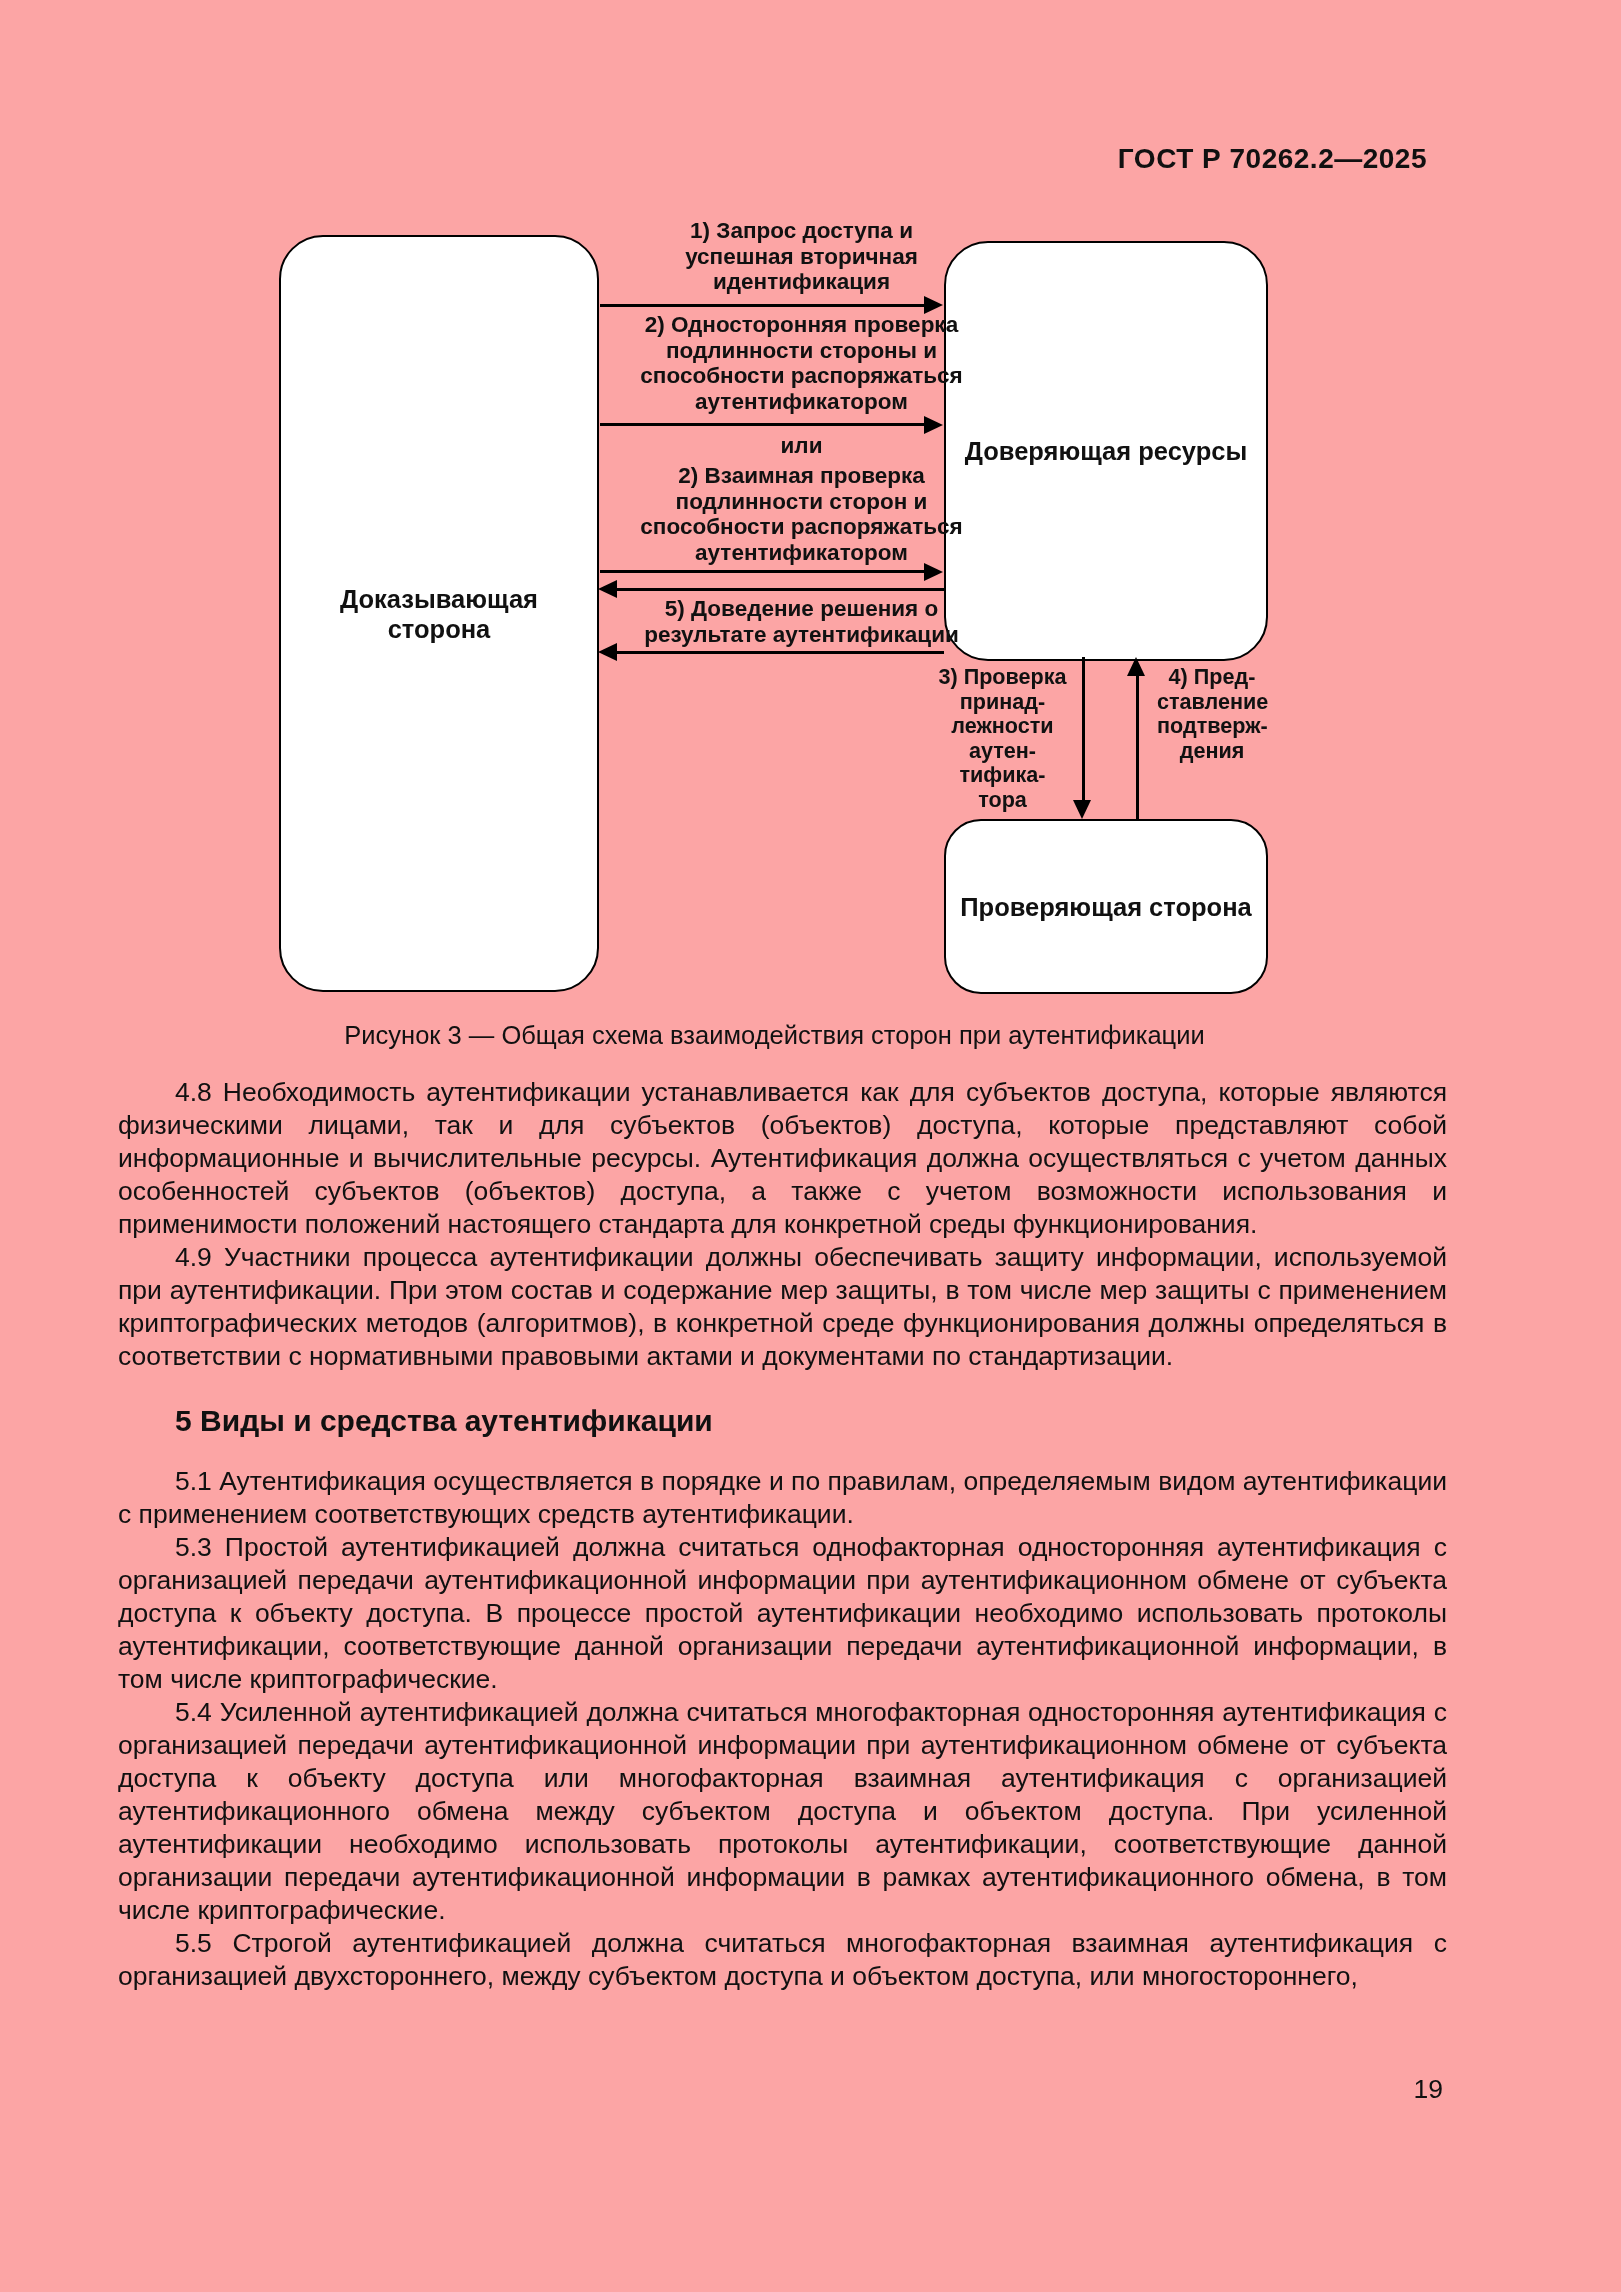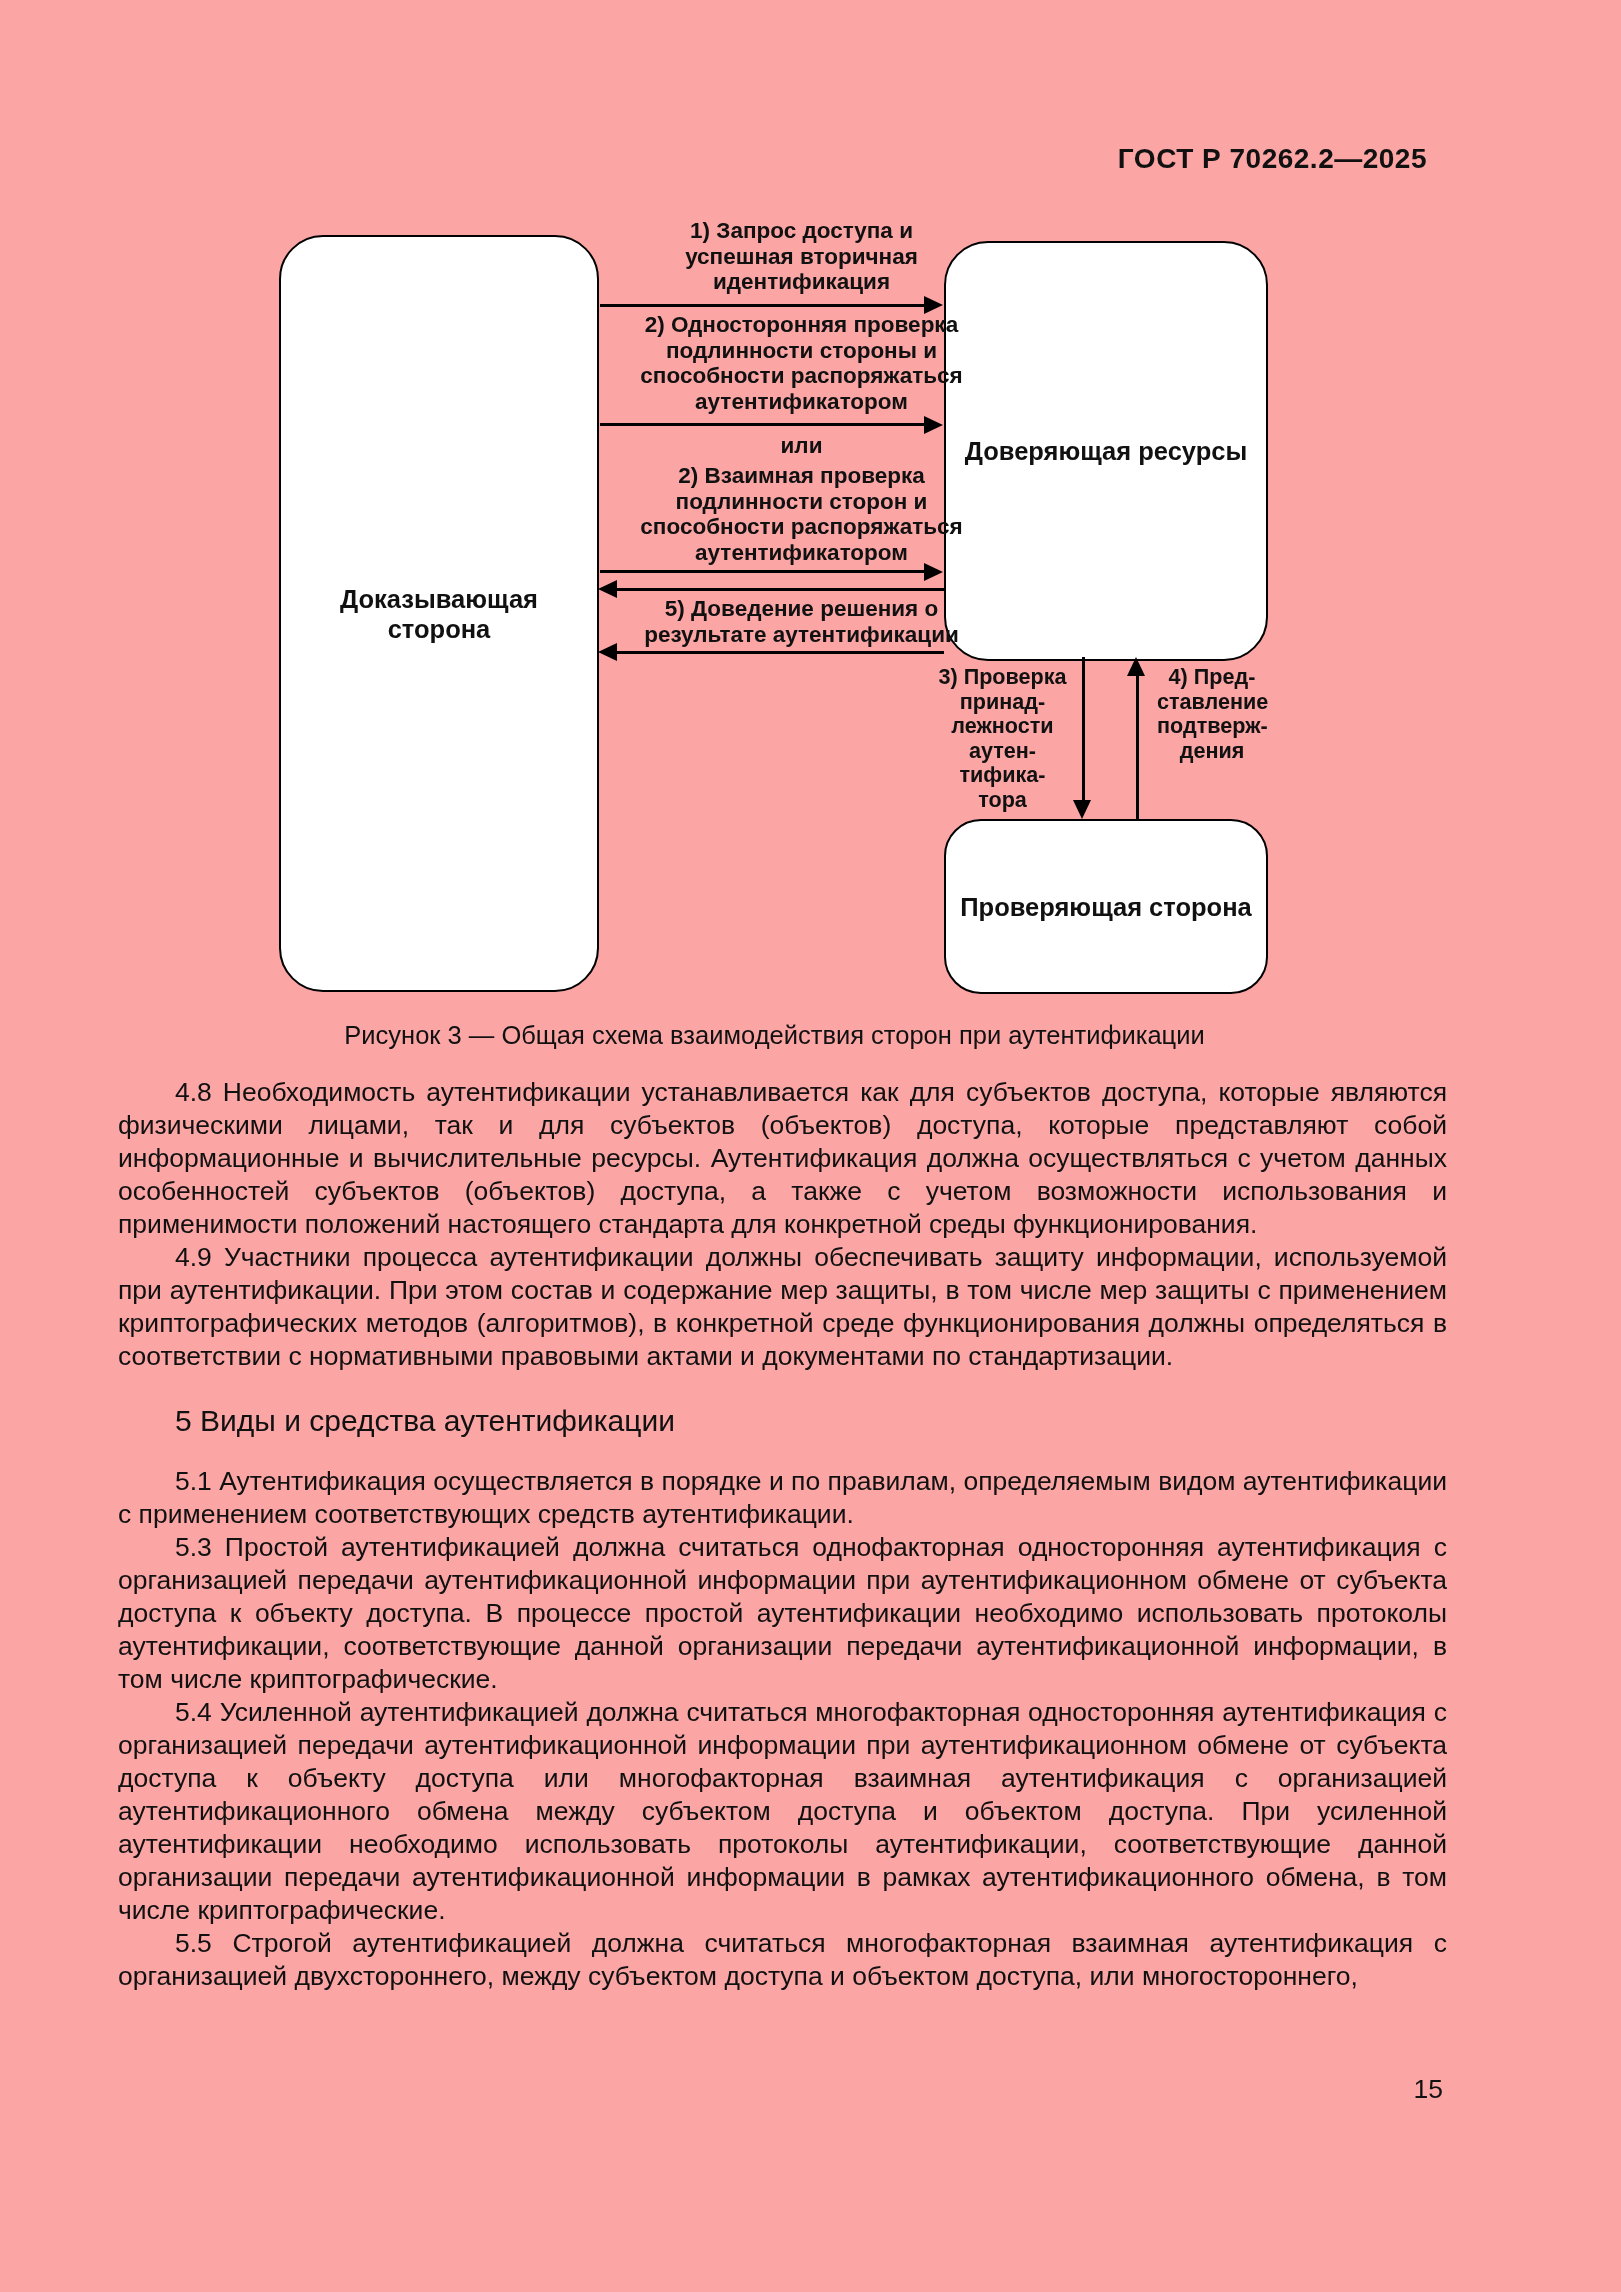--- a/index.html
+++ b/index.html
@@ -100,21 +100,21 @@
     text-align: justify;
   }
   .body-text p {
     margin: 0;
     text-indent: 57px;
   }
   .body-text h2 {
     margin: 29px 0 25.5px 0;
     font-size: 30px;
     line-height: 37px;
-    font-weight: normal;
+    font-weight: bold;
     text-indent: 57px;
     text-align: left;
   }
   .page-number {
     position: absolute;
     top: 2074px;
     right: 178px;
     font-size: 26.5px;
   }
 </style>
@@ -192,16 +192,16 @@
   <div class="body-text">
     <p>4.8 Необходимость аутентификации устанавливается как для субъектов доступа, которые являются физическими лицами, так и для субъектов (объектов) доступа, которые представляют собой информационные и вычислительные ресурсы. Аутентификация должна осуществляться с учетом данных особенностей субъектов (объектов) доступа, а также с учетом возможности использования и применимости положений настоящего стандарта для конкретной среды функционирования.</p>
     <p>4.9 Участники процесса аутентификации должны обеспечивать защиту информации, используемой при аутентификации. При этом состав и содержание мер защиты, в том числе мер защиты с применением криптографических методов (алгоритмов), в конкретной среде функционирования должны определяться в соответствии с нормативными правовыми актами и документами по стандартизации.</p>
     <h2>5 Виды и средства аутентификации</h2>
     <p>5.1 Аутентификация осуществляется в порядке и по правилам, определяемым видом аутентификации с применением соответствующих средств аутентификации.</p>
     <p>5.3 Простой аутентификацией должна считаться однофакторная односторонняя аутентификация с организацией передачи аутентификационной информации при аутентификационном обмене от субъекта доступа к объекту доступа. В процессе простой аутентификации необходимо использовать протоколы аутентификации, соответствующие данной организации передачи аутентификационной информации, в том числе криптографические.</p>
     <p>5.4 Усиленной аутентификацией должна считаться многофакторная односторонняя аутентификация с организацией передачи аутентификационной информации при аутентификационном обмене от субъекта доступа к объекту доступа или многофакторная взаимная аутентификация с организацией аутентификационного обмена между субъектом доступа и объектом доступа. При усиленной аутентификации необходимо использовать протоколы аутентификации, соответствующие данной организации передачи аутентификационной информации в рамках аутентификационного обмена, в том числе криптографические.</p>
     <p>5.5 Строгой аутентификацией должна считаться многофакторная взаимная аутентификация с организацией двухстороннего, между субъектом доступа и объектом доступа, или многостороннего,</p>
   </div>
 
-  <div class="page-number">15</div>
+  <div class="page-number">19</div>
 
 </div>
 
 
 </body></html>

